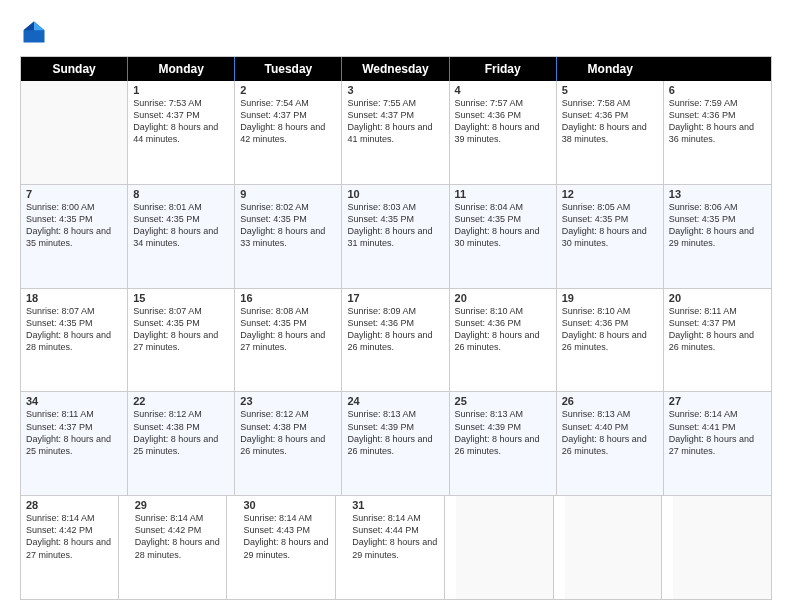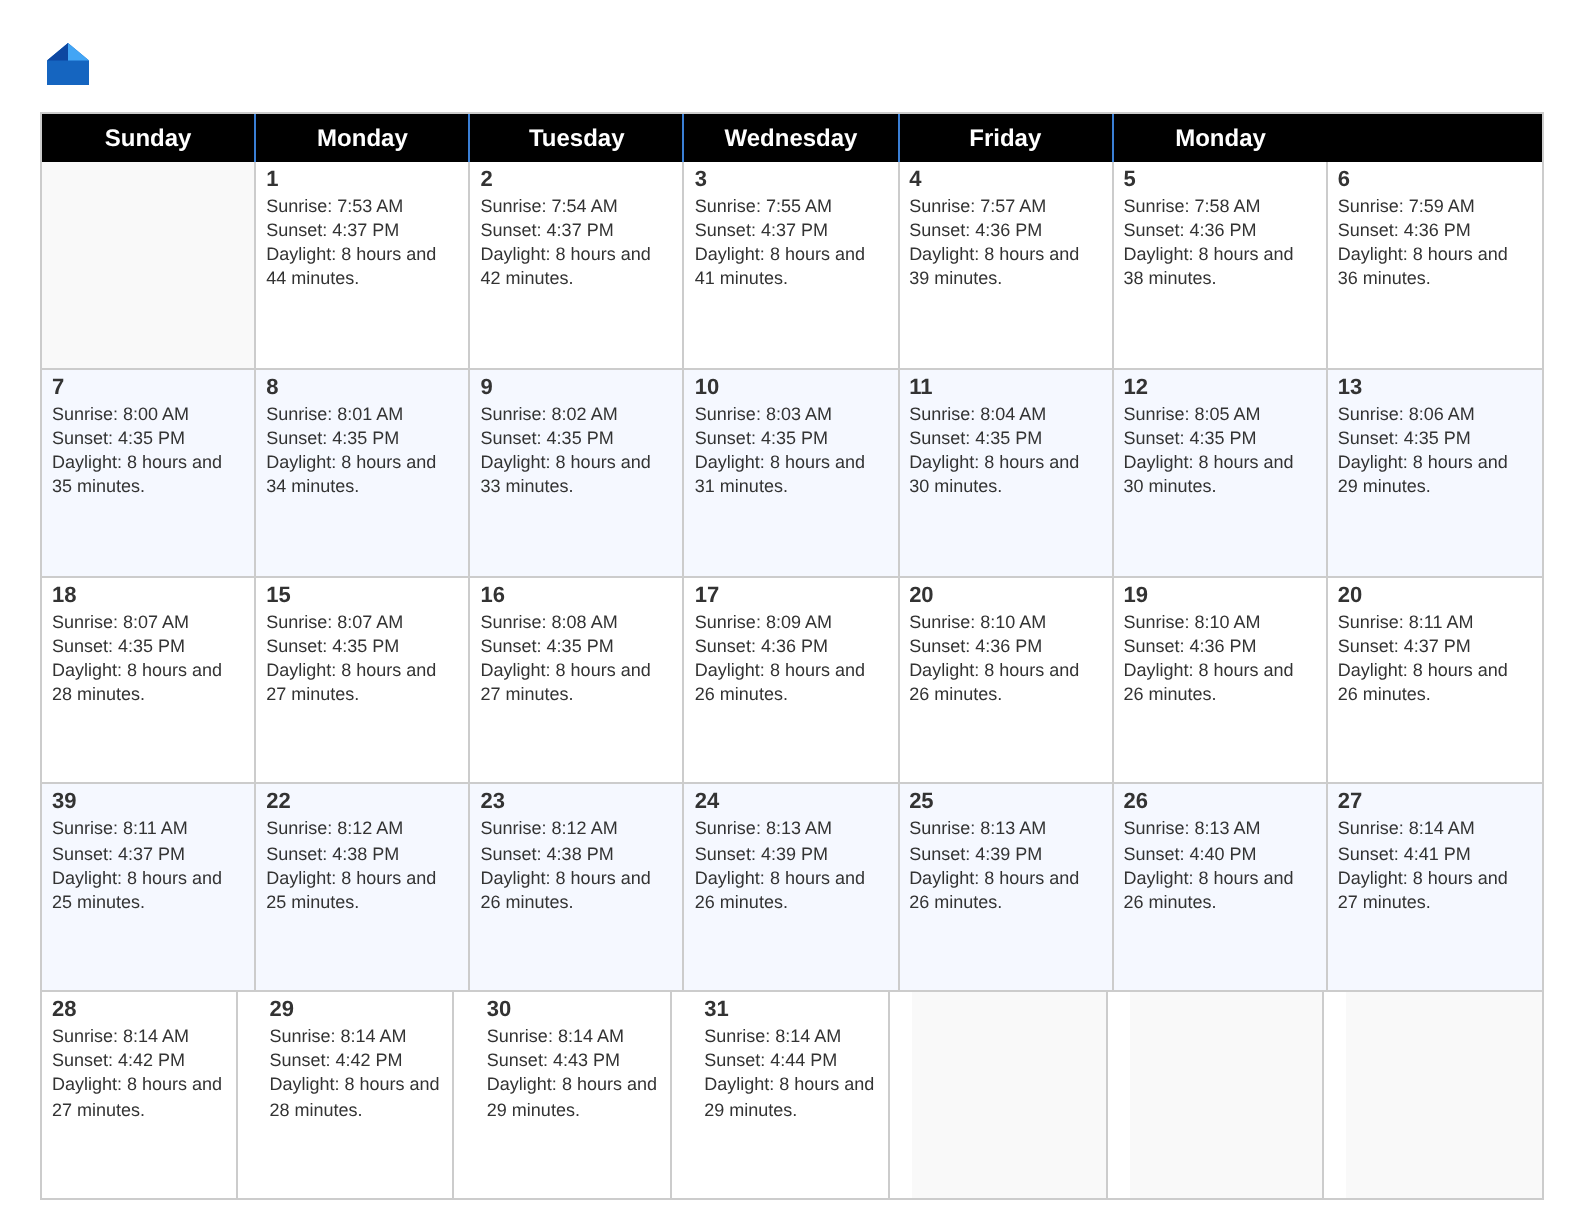--- a/index.html
+++ b/index.html
@@ -223,21 +223,21 @@
             <div class="day-number">19</div>
             <div class="cell-text">Sunrise: 8:10 AM<br>Sunset: 4:36 PM<br>Daylight: 8 hours and 26 minutes.</div>
           </div>
           <div class="calendar-cell">
             <div class="day-number">20</div>
             <div class="cell-text">Sunrise: 8:11 AM<br>Sunset: 4:37 PM<br>Daylight: 8 hours and 26 minutes.</div>
           </div>
         </div>
         <div class="calendar-row">
           <div class="calendar-cell alt-row">
-            <div class="day-number">39</div>
+            <div class="day-number">34</div>
             <div class="cell-text">Sunrise: 8:11 AM<br>Sunset: 4:37 PM<br>Daylight: 8 hours and 25 minutes.</div>
           </div>
           <div class="calendar-cell alt-row">
             <div class="day-number">22</div>
             <div class="cell-text">Sunrise: 8:12 AM<br>Sunset: 4:38 PM<br>Daylight: 8 hours and 25 minutes.</div>
           </div>
           <div class="calendar-cell alt-row">
             <div class="day-number">23</div>
             <div class="cell-text">Sunrise: 8:12 AM<br>Sunset: 4:38 PM<br>Daylight: 8 hours and 26 minutes.</div>
           </div>

